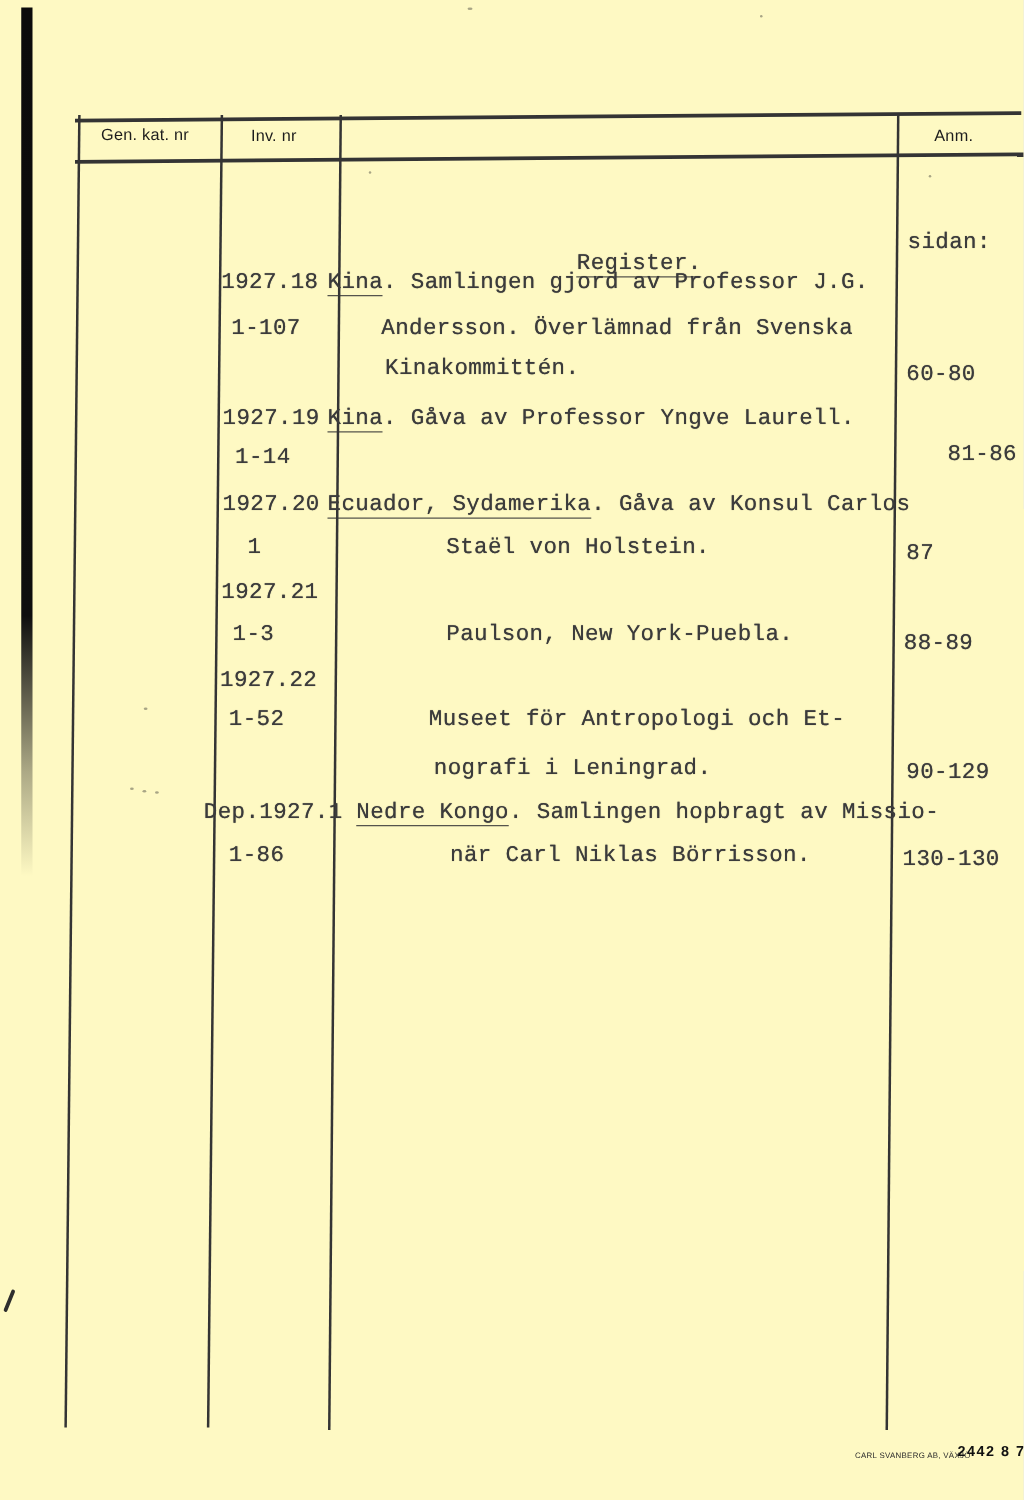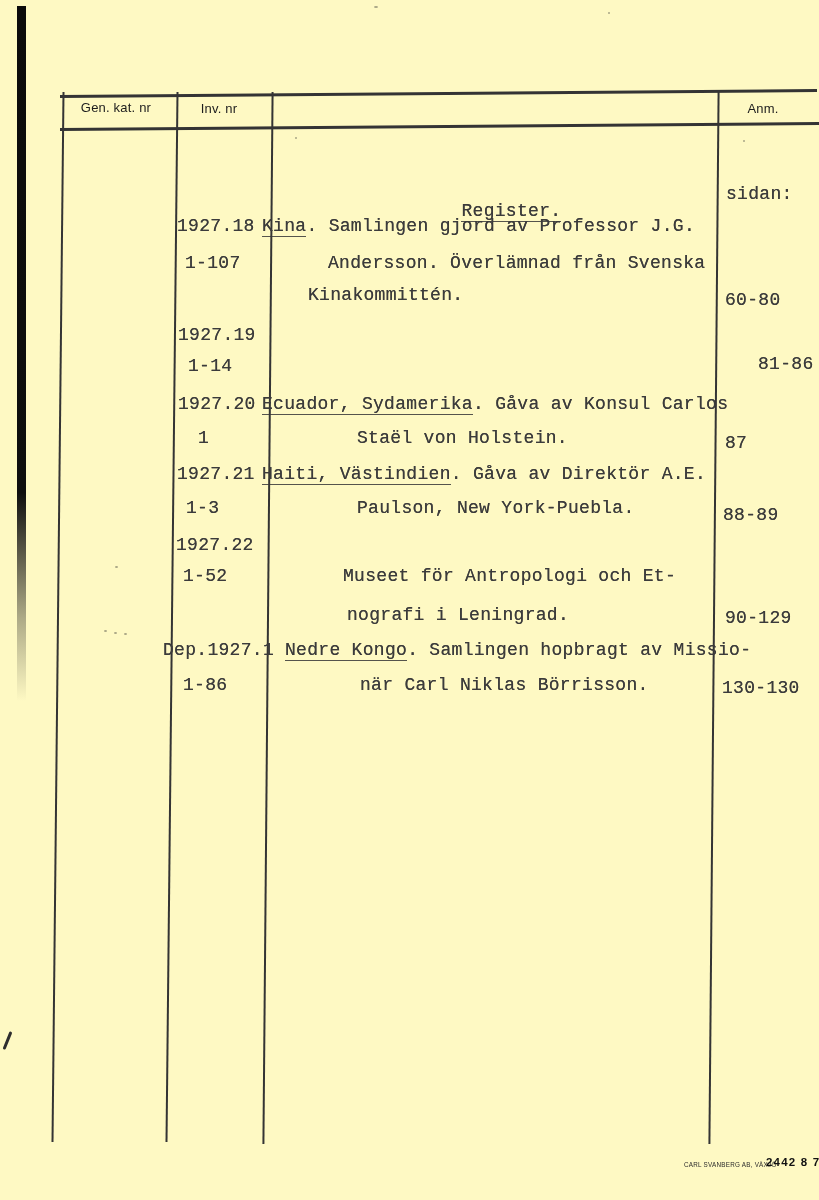--- a/index.html
+++ b/index.html
@@ -79,36 +79,36 @@
   <div class="formlabel" style="left:713px;top:101px;width:100px;">Anm.</div>
 
   <div class="typed" style="left:417px;top:181px;">
     <span class="u">Register.</span>
   </div>
   <div class="typed" style="left:726px;top:184px;">sidan:</div>
 
   <div class="typed" style="left:177px;top:216px;">1927.18</div>
   <div class="typed" style="left:262px;top:216px;"><span class="u">Kina</span><span>. Samlingen gjord av Professor J.G.</span></div>
   <div class="typed" style="left:185px;top:253px;">1-107</div>
-  <div class="typed" style="left:305px;top:253px;margin-left:23px;">Andersson. Överlämnad från Svenska</div>
+  <div class="typed" style="left:305px;top:253px;">Andersson. Överlämnad från Svenska</div>
   <div class="typed" style="left:308px;top:285px;">Kinakommittén.</div>
   <div class="typed" style="left:725px;top:290px;">60-80</div>
 
   <div class="typed" style="left:178px;top:325px;">1927.19</div>
+  <div class="typed" style="left:262px;top:325px;"><span class="u">Kina</span><span>. Gåva av Professor Yngve Laurell.</span></div>
   <div class="typed" style="left:758px;top:327px;margin-top:27px;">81-86</div>
   <div class="typed" style="left:188px;top:356px;">1-14</div>
 
   <div class="typed" style="left:178px;top:394px;">1927.20</div>
   <div class="typed" style="left:262px;top:394px;"><span class="u">Ecuador, Sydamerika</span><span>. Gåva av Konsul Carlos</span></div>
   <div class="typed" style="left:198px;top:428px;">1</div>
   <div class="typed" style="left:357px;top:428px;">Staël von Holstein.</div>
   <div class="typed" style="left:725px;top:433px;">87</div>
 
   <div class="typed" style="left:177px;top:464px;">1927.21</div>
-  <div class="typed" style="left:262px;top:464px;"><span class="u">Haiti, Västindien</span><span>. Gåva av Direktör A.E.</span></div>
   <div class="typed" style="left:186px;top:498px;">1-3</div>
   <div class="typed" style="left:357px;top:498px;text-align:center;">Paulson, New York-Puebla.</div>
   <div class="typed" style="left:723px;top:505px;">88-89</div>
 
   <div class="typed" style="left:176px;top:535px;">1927.22</div>
   <div class="typed" style="left:183px;top:566px;">1-52</div>
   <div class="typed" style="left:343px;top:566px;">Museet för Antropologi och Et-</div>
   <div class="typed" style="left:347px;top:605px;">nografi i Leningrad.</div>
   <div class="typed" style="left:725px;top:608px;">90-129</div>
 

